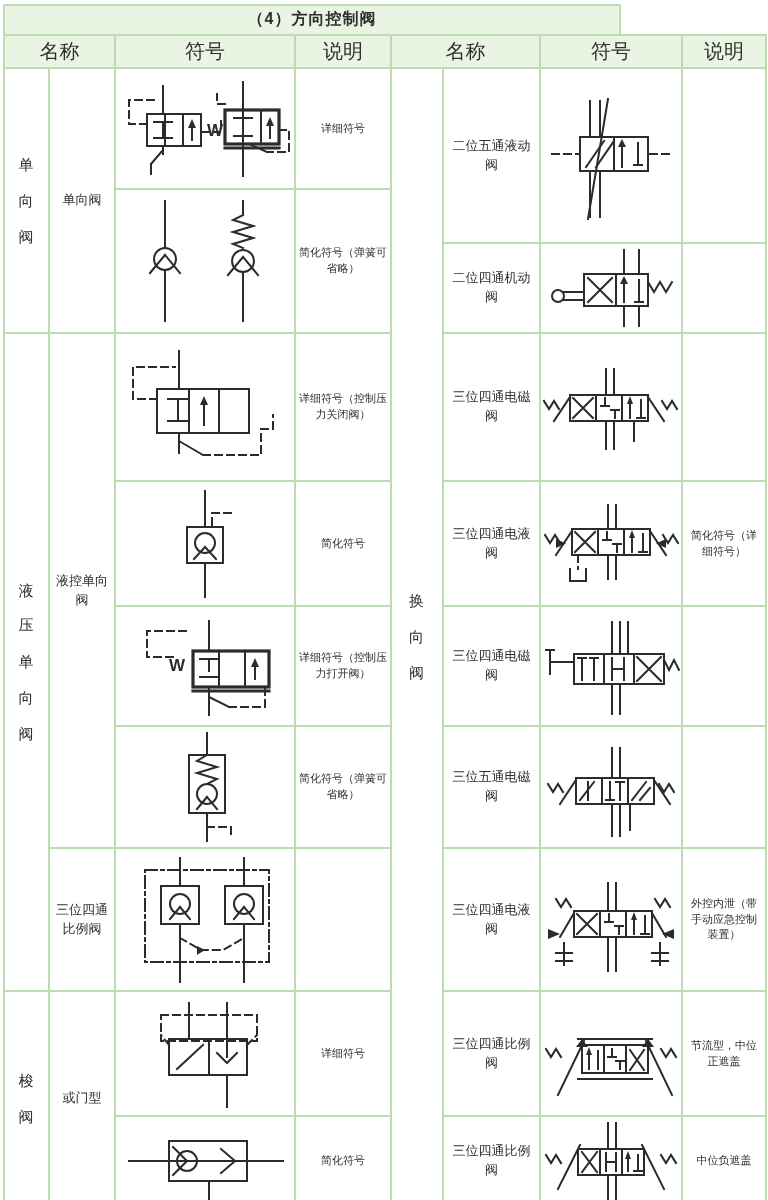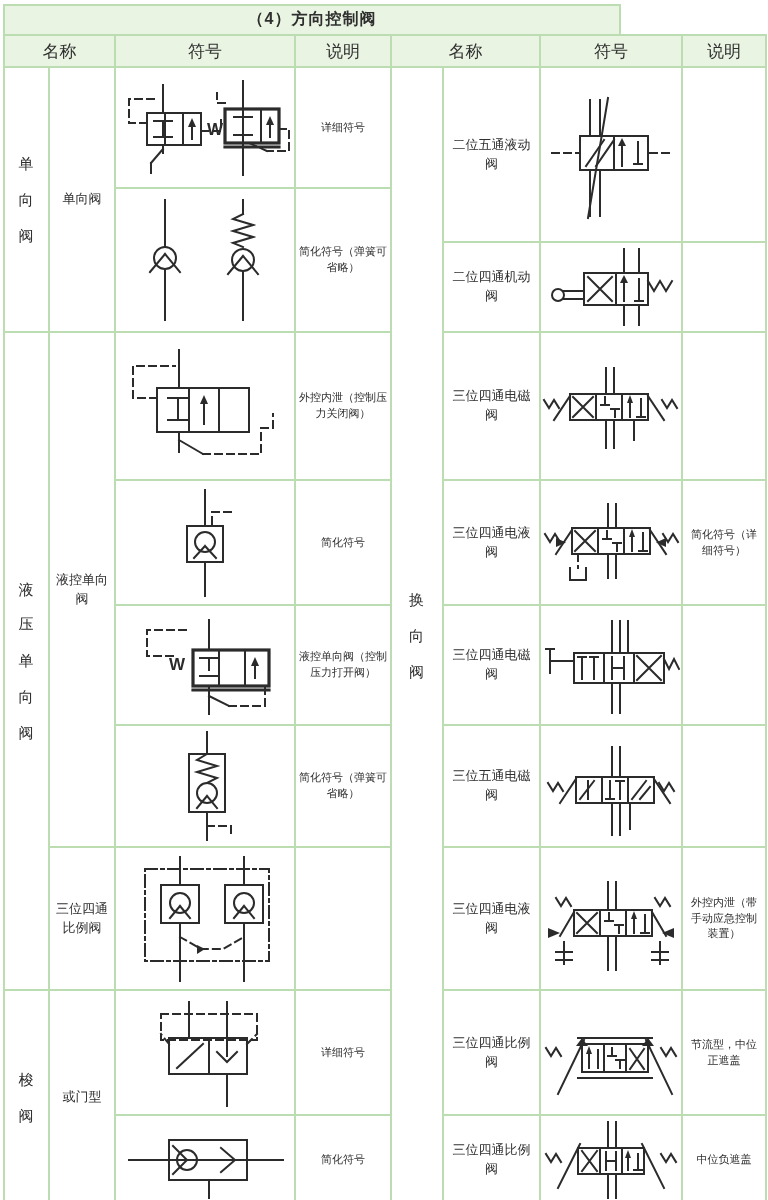--- a/index.html
+++ b/index.html
@@ -18,21 +18,21 @@
     box-sizing:border-box;border:2px solid var(--bd);background:var(--hbg);
     text-align:center;font-size:16px;font-weight:bold;
     padding:3px 0 4px 0;letter-spacing:1px;
   }
   .halves{display:flex;margin-top:-2px;}
   table{border-collapse:collapse;table-layout:fixed;}
   table.lt{width:387px;}
   table.rt{width:375px;margin-left:-2px;}
   th,td{border:2px solid var(--bd);background:#fff;padding:0;}
   th{
-    background:var(--hbg);font-weight:normal;font-size:17px;
+    background:var(--hbg);font-weight:normal;font-size:20px;
     height:26px;padding:2px 0;
   }
   td{vertical-align:middle;text-align:center;}
   .grp span{
     display:inline-block;writing-mode:vertical-rl;text-orientation:upright;
     letter-spacing:2.4em;font-size:15px;line-height:1;
   }
   .nm{font-size:13px;line-height:1.45;padding:2px 3px;}
   .ds{font-size:11px;line-height:1.45;padding:2px 3px;}
   .sym svg{display:block;margin:0 auto;}
@@ -117,21 +117,21 @@
             <rect class="s" x="40" y="52" width="92" height="44"></rect>
             <path class="s" d="M72 52 V96 M102 52 V96"></path>
             <path class="s" d="M51 62 h20 M61 62 v13 M51 84 h20 M61 84 v-7"></path>
             <path class="s" d="M87 88 V64"></path>
                 <path class="f" d="M83 68 L87 59 L91 68 Z"></path>
             <path class="s d" d="M40 62 H16 V30 H58"></path>
             <path class="s" d="M62 96 V116 M62 104 L86 118"></path>
             <path class="s d" d="M86 118 H144 V92 H156 M156 92 V78"></path>
           </svg>
         </td>
-        <td class="ds">外控内泄（控制压力关闭阀）</td>
+        <td class="ds">详细符号（控制压力关闭阀）</td>
       </tr>
       <tr style="height:125px">
         <td class="sym">
           <svg width="176" height="118" viewBox="0 0 176 118">
             <path class="s" d="M88 6 V42"></path>
             <rect class="s" x="70" y="42" width="36" height="36"></rect>
             <circle class="s" cx="88" cy="58" r="10"></circle>
             <path class="s" d="M77 74 L88 62 M99 74 L88 62"></path>
             <path class="s" d="M88 78 V112"></path>
             <path class="s d" d="M95 40 V28 H118"></path>
@@ -148,21 +148,21 @@
             <path class="s" d="M102 42 V78 M128 42 V78"></path>
             <path class="s" d="M83 50 h18 M92 50 v12 M83 68 h18"></path>
             <path class="s" d="M138 70 V54"></path>
                 <path class="f" d="M134 58 L138 49 L142 58 Z"></path>
             <path class="s" d="M92 12 V42 M92 78 V106"></path>
             <path class="s3" d="M76 82 H152"></path>
             <path class="s" d="M92 88 L112 98"></path>
             <path class="s d" d="M112 98 H148 V80"></path>
           </svg>
         </td>
-        <td class="ds">液控单向阀（控制压力打开阀）</td>
+        <td class="ds">详细符号（控制压力打开阀）</td>
       </tr>
       <tr style="height:122px">
         <td class="sym">
           <svg width="176" height="116" viewBox="0 0 176 116">
             <path class="s" d="M90 4 V26"></path>
             <rect class="s" x="72" y="26" width="36" height="58"></rect>
             <path class="s" d="M90 26 L80 32 L100 38 L80 44 L100 50 L90 55"></path>
             <circle class="s" cx="90" cy="65" r="10"></circle>
             <path class="s" d="M80 80 L90 68 M100 80 L90 68"></path>
             <path class="s" d="M90 84 V112"></path>

